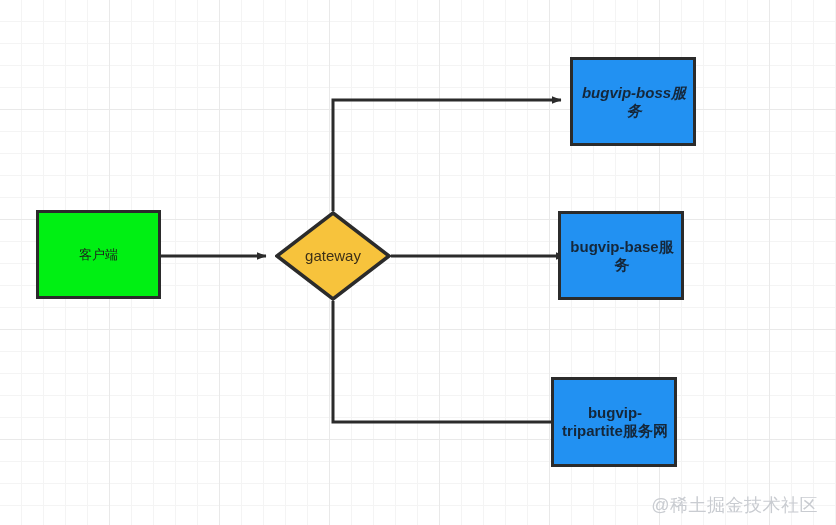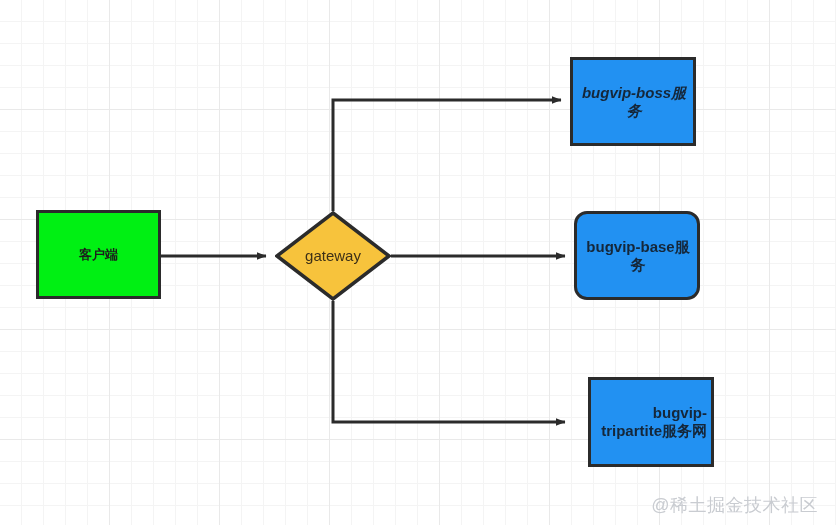--- a/index.html
+++ b/index.html
@@ -66,21 +66,21 @@
   #node-client {
     left: 36px;
     top: 210px;
     width: 125px;
     height: 89px;
     background: #00f013;
   }
   #node-client .node-label {
     color: #1c1c1c;
     font-size: 13px;
-    font-weight: 700;
+    font-weight: 400;
   }
 
   
   #node-gateway {
     left: 275px;
     top: 211px;
     width: 116px;
     height: 90px;
     justify-content: center;
   }
@@ -112,29 +112,27 @@
     padding-left: 6px;
   }
   #node-boss {
     left: 570px;
     top: 57px;
   }
   #node-boss .node-label {
     font-style: italic;
   }
   #node-base {
-    left: 574px;
+    left: 558px;
     top: 211px;
-    border-radius: 13px;
   }
   #node-tripartite {
-    left: 588px;
+    left: 551px;
     top: 377px;
     height: 90px;
-    text-align: right;
   }
 
   #watermark {
     position: absolute;
     right: 18px;
     bottom: 8px;
     color: #c9ccd1;
     font-size: 18px;
     letter-spacing: 0.5px;
     white-space: nowrap;

